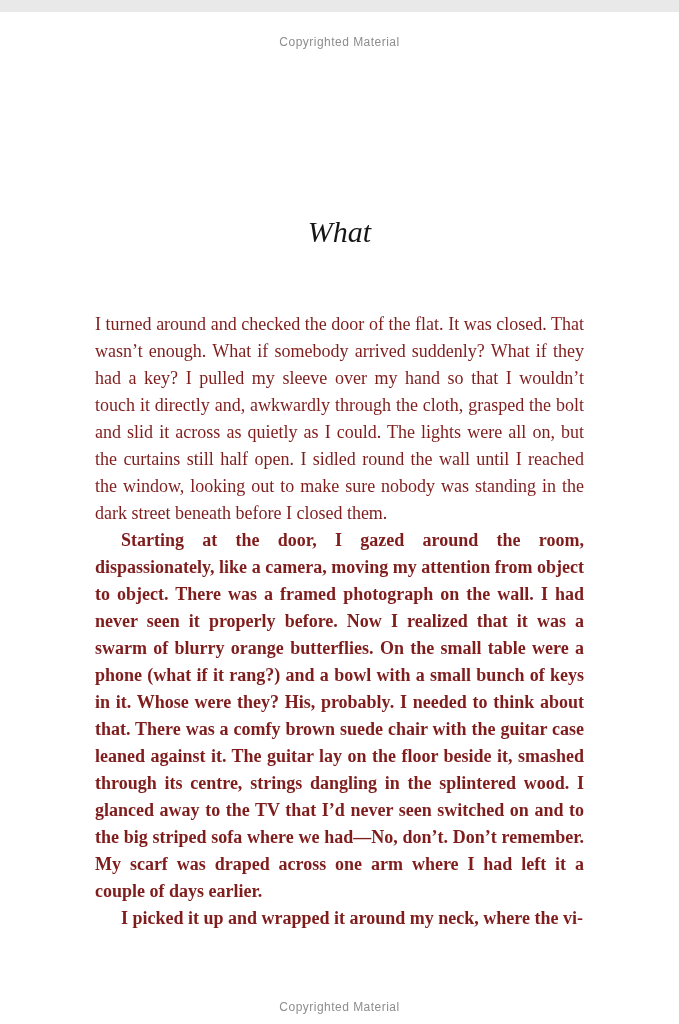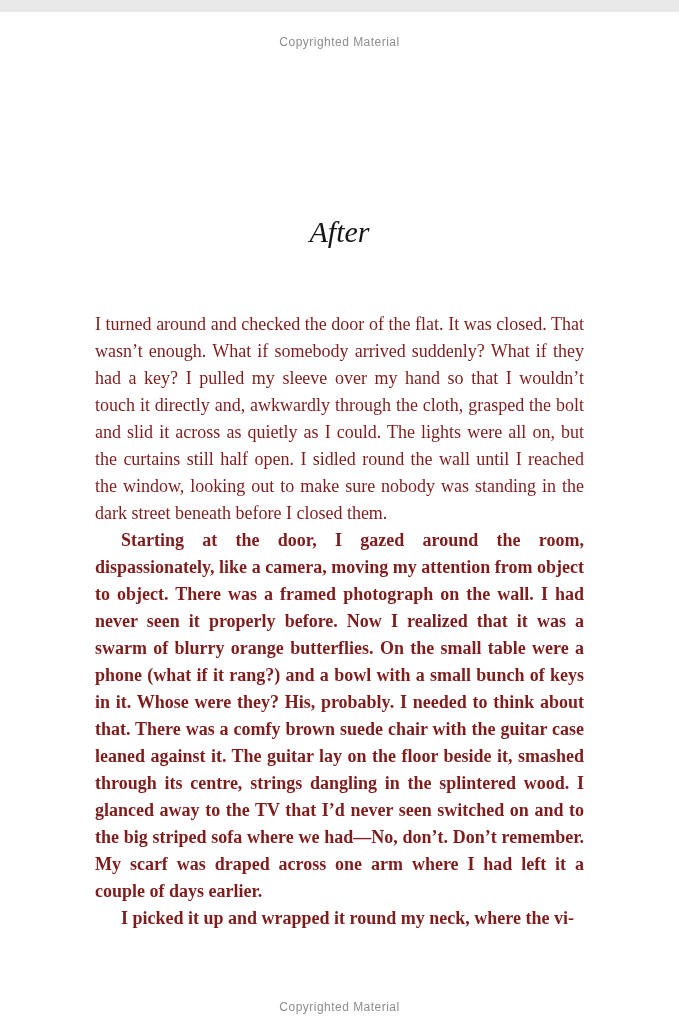--- a/index.html
+++ b/index.html
@@ -61,23 +61,23 @@
     font-weight: bold;
   }
 </style>
 </head>
 <body>
 
 <div class="page">
 
   <div class="notice top">Copyrighted Material</div>
 
-  <h1 class="chapter-title">After</h1>
+  <h1 class="chapter-title">What</h1>
 
   <div class="text-block">
     <p>I turned around and checked the door of the flat. It was closed. That wasn’t enough. What if somebody arrived suddenly? What if they had a key? I pulled my sleeve over my hand so that I wouldn’t touch it directly and, awkwardly through the cloth, grasped the bolt and slid it across as quietly as I could. The lights were all on, but the curtains still half open. I sidled round the wall until I reached the window, looking out to make sure nobody was standing in the dark street beneath before I closed them.</p>
     <p class="indent">Starting at the door, I gazed around the room, dispassionately, like a camera, moving my attention from object to object. There was a framed photograph on the wall. I had never seen it properly before. Now I realized that it was a swarm of blurry orange butterflies. On the small table were a phone (what if it rang?) and a bowl with a small bunch of keys in it. Whose were they? His, probably. I needed to think about that. There was a comfy brown suede chair with the guitar case leaned against it. The guitar lay on the floor beside it, smashed through its centre, strings dangling in the splintered wood. I glanced away to the TV that I’d never seen switched on and to the big striped sofa where we had—No, don’t. Don’t remember. My scarf was draped across one arm where I had left it a couple of days earlier.</p>
-    <p class="indent">I picked it up and wrapped it round my neck, where the vi-</p>
+    <p class="indent">I picked it up and wrapped it around my neck, where the vi-</p>
   </div>
 
   <div class="notice bottom">Copyrighted Material</div>
 
 </div>
 
 </body></html>

